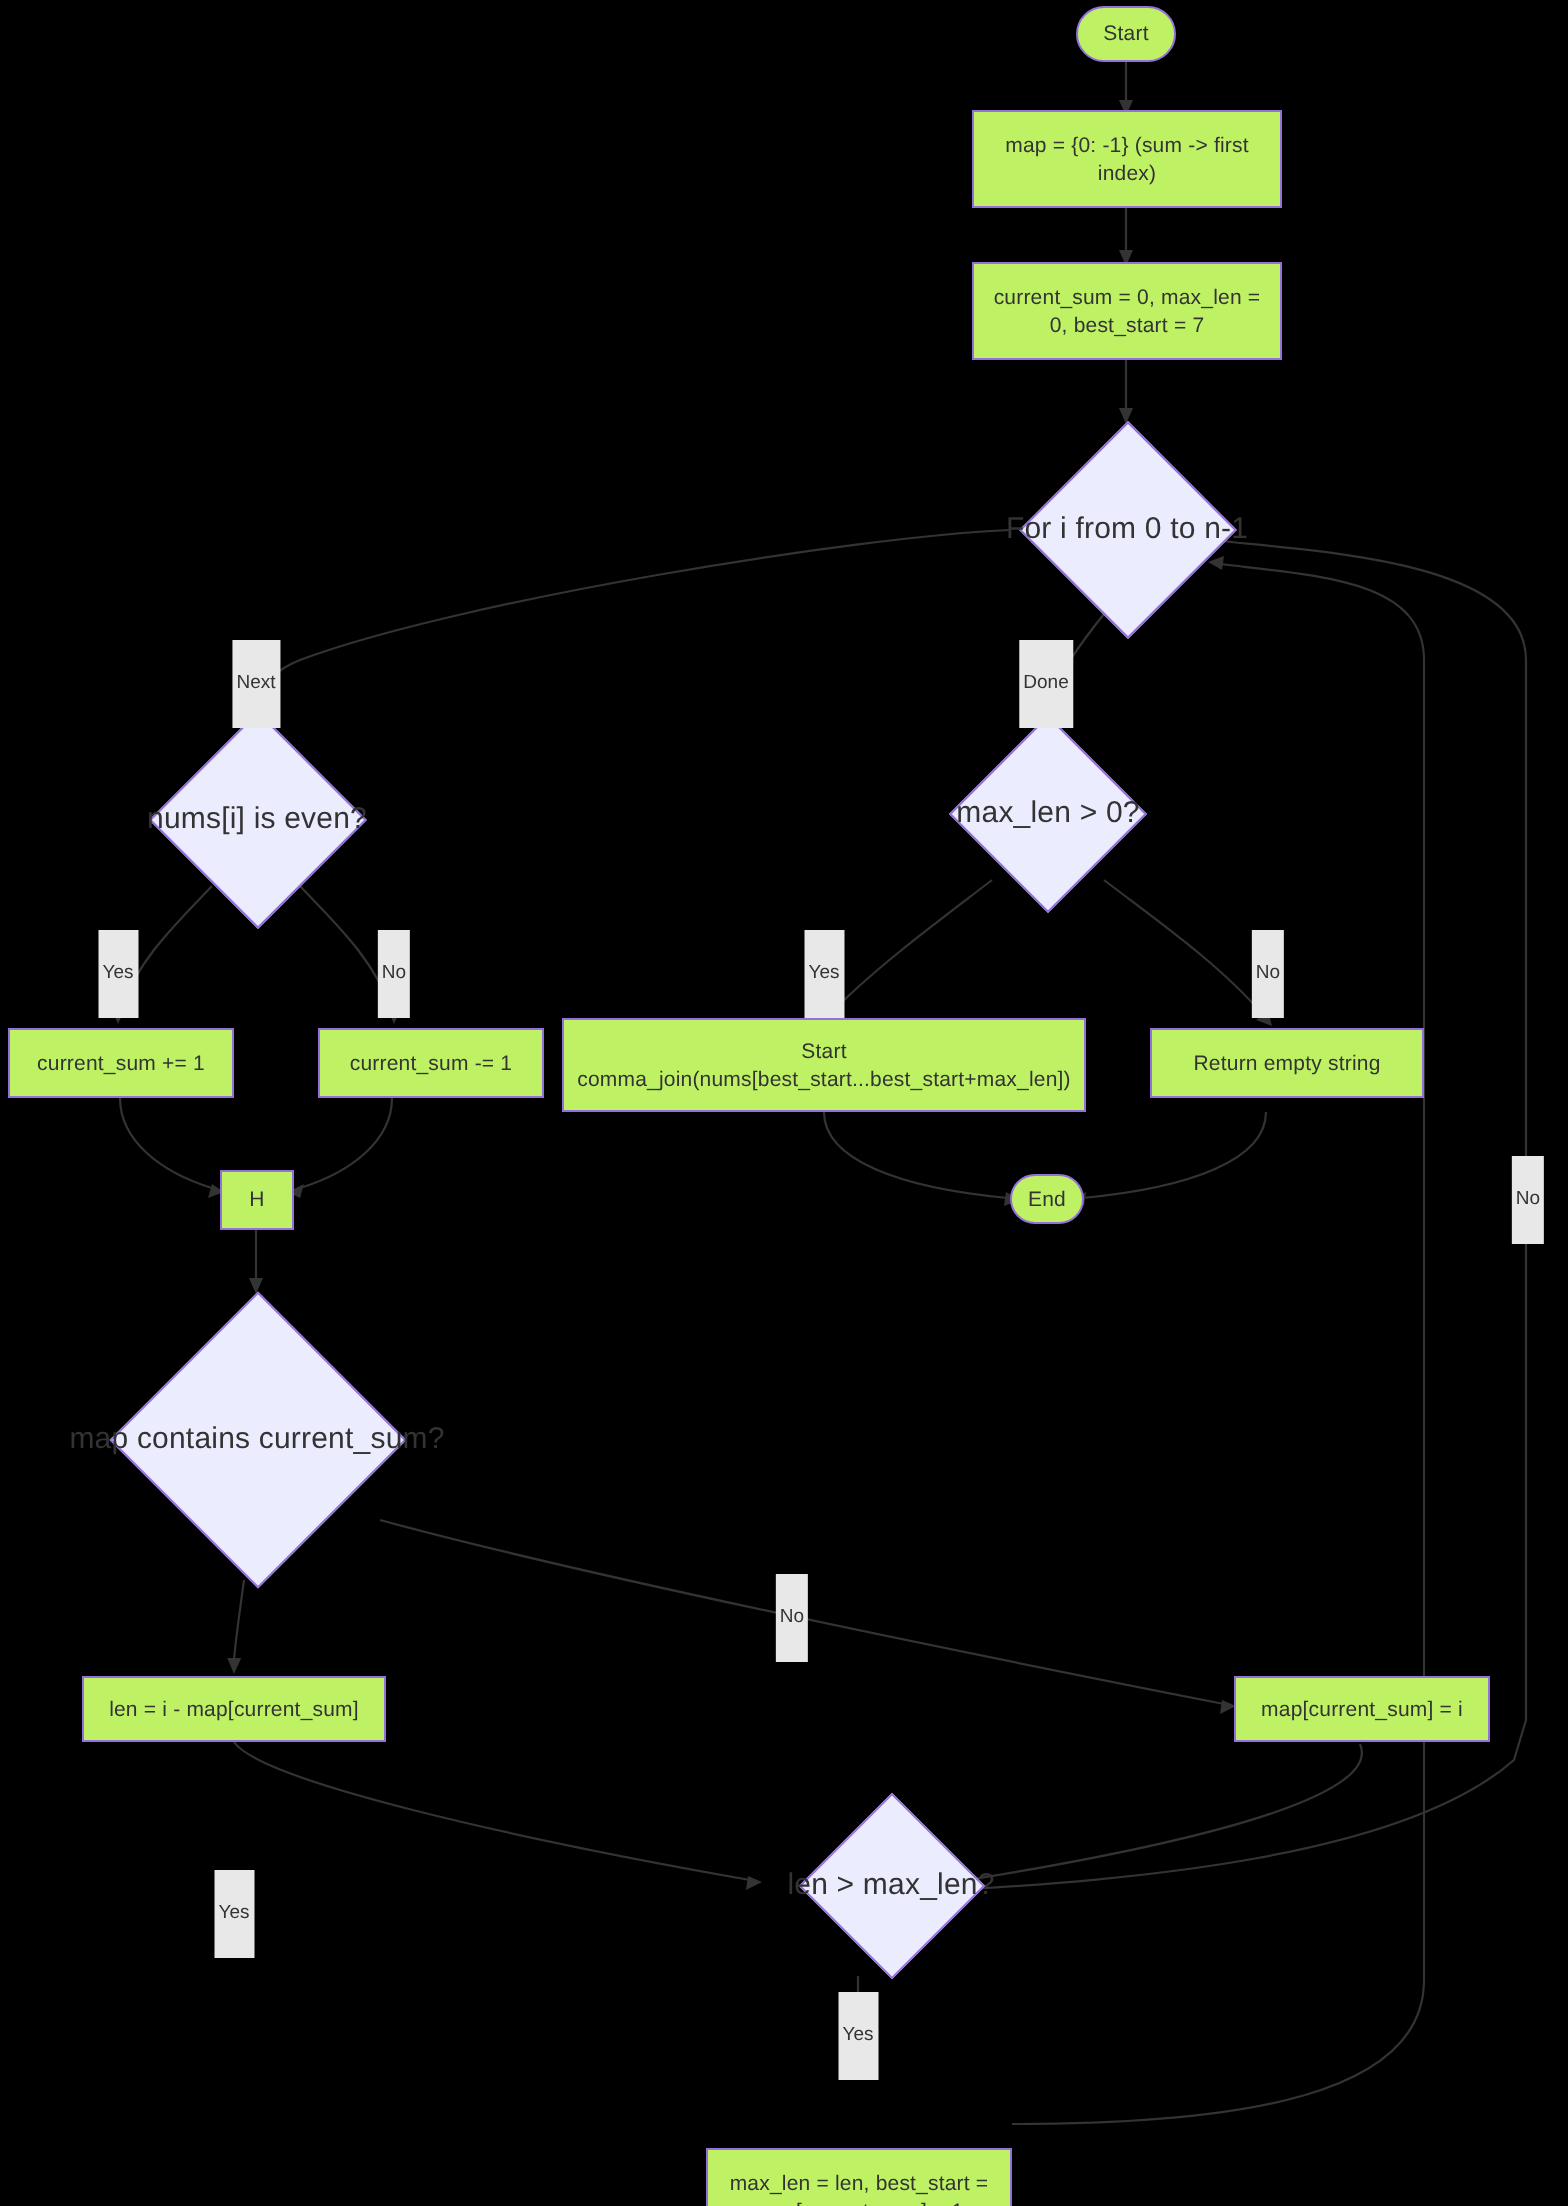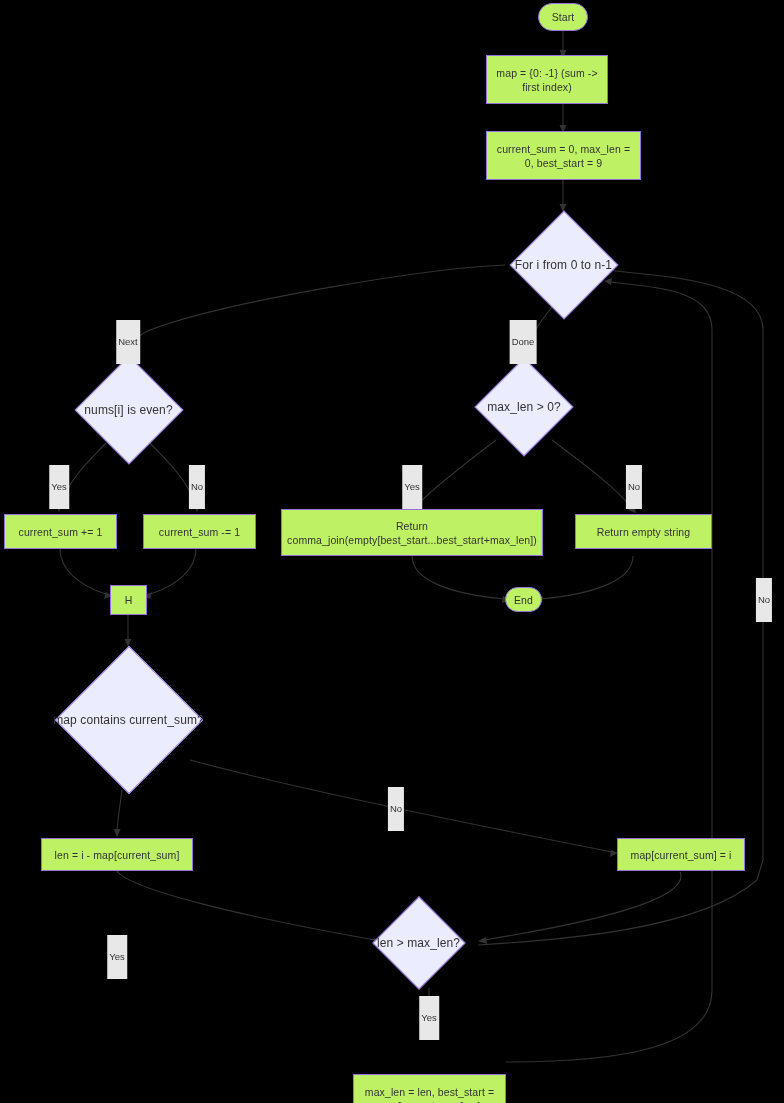--- a/index.html
+++ b/index.html
@@ -69,21 +69,21 @@
     left: 50%;
     top: 50%;
     background: #ECECFF;
     border: 1px solid #9370DB;
     transform: translate(-50%, -50%) rotate(45deg);
   }
   .diamond-label {
     position: relative;
     z-index: 2;
     color: #333333;
-    font-size: 12px;
+    font-size: 15px;
     line-height: 14px;
     white-space: nowrap;
   }
 
   .edge-label {
     position: absolute;
     background: #E8E8E8;
     color: #333333;
     font-size: 9.5px;
     line-height: 12px;
@@ -161,79 +161,79 @@
     <polygon class="arrowhead" points="510,600 502,603 503,596"></polygon>
 
     <path d="M633,556 C633,580 595,594 541,599"></path>
     <polygon class="arrowhead" points="535,600 543,596 542,603"></polygon>
   </svg>
 
   <div class="node stadium" style="left:538px; top:3px; width:50px; height:28px;">
     <span>Start</span>
   </div>
 
-  <div class="node rect" style="left:486px; top:55px; width:122px; height:49px;">
+  <div class="node rect" style="left:486px; top:55px; width:155px; height:49px;">
     <span>map = {0: -1} (sum -&gt; first index)</span>
   </div>
 
   <div class="node rect" style="left:486px; top:131px; width:155px; height:49px;">
-    <span>current_sum = 0, max_len = 0, best_start = 9</span>
+    <span>current_sum = 0, max_len = 0, best_start = 7</span>
   </div>
 
   <div class="node diamond-wrap" style="left:505px; top:212px; width:117px; height:105px;">
     <div class="diamond-shape" style="width:75px; height:75px;"></div>
     <span class="diamond-label">For i from 0 to n-1</span>
   </div>
 
   <div class="node diamond-wrap" style="left:70px; top:357px; width:117px; height:105px;">
     <div class="diamond-shape" style="width:75px; height:75px;"></div>
     <span class="diamond-label">nums[i] is even?</span>
   </div>
 
   <div class="node rect" style="left:4px; top:514px; width:113px; height:35px;">
     <span>current_sum += 1</span>
   </div>
 
-  <div class="node rect" style="left:143px; top:514px; width:113px; height:35px;">
+  <div class="node rect" style="left:159px; top:514px; width:113px; height:35px;">
     <span>current_sum -= 1</span>
   </div>
 
   <div class="node rect" style="left:110px; top:585px; width:37px; height:30px;">
     <span>H</span>
   </div>
 
   <div class="node diamond-wrap" style="left:42px; top:647px; width:173px; height:145px;">
     <div class="diamond-shape" style="width:103px; height:103px;"></div>
     <span class="diamond-label">map contains current_sum?</span>
   </div>
 
   <div class="node rect" style="left:41px; top:838px; width:152px; height:33px;">
     <span>len = i - map[current_sum]</span>
   </div>
 
   <div class="node rect" style="left:617px; top:838px; width:128px; height:33px;">
     <span>map[current_sum] = i</span>
   </div>
 
-  <div class="node diamond-wrap" style="left:364px; top:898px; width:109px; height:90px;">
+  <div class="node diamond-wrap" style="left:391px; top:898px; width:109px; height:90px;">
     <div class="diamond-shape" style="width:64px; height:64px;"></div>
     <span class="diamond-label">len &gt; max_len?</span>
   </div>
 
   <div class="node rect" style="left:353px; top:1036px; width:153px; height:49px;margin-top:38px;">
     <span>max_len = len, best_start = map[current_sum] + 1</span>
   </div>
 
   <div class="node diamond-wrap" style="left:470px; top:359px; width:108px; height:96px;">
     <div class="diamond-shape" style="width:68px; height:68px;"></div>
     <span class="diamond-label">max_len &gt; 0?</span>
   </div>
 
   <div class="node rect" style="left:281px; top:509px; width:262px; height:47px;">
-    <span>Return comma_join(empty[best_start...best_start+max_len])</span>
+    <span>Start comma_join(nums[best_start...best_start+max_len])</span>
   </div>
 
   <div class="node rect" style="left:575px; top:514px; width:137px; height:35px;">
     <span>Return empty string</span>
   </div>
 
   <div class="node stadium" style="left:505px; top:587px; width:37px; height:25px;">
     <span>End</span>
   </div>
 

